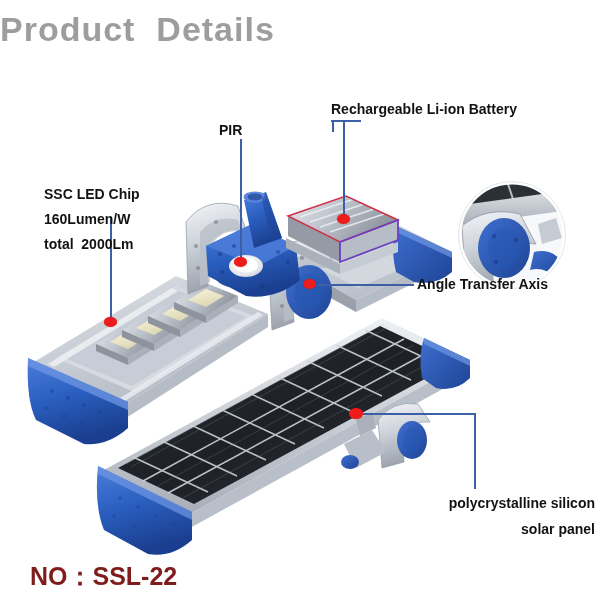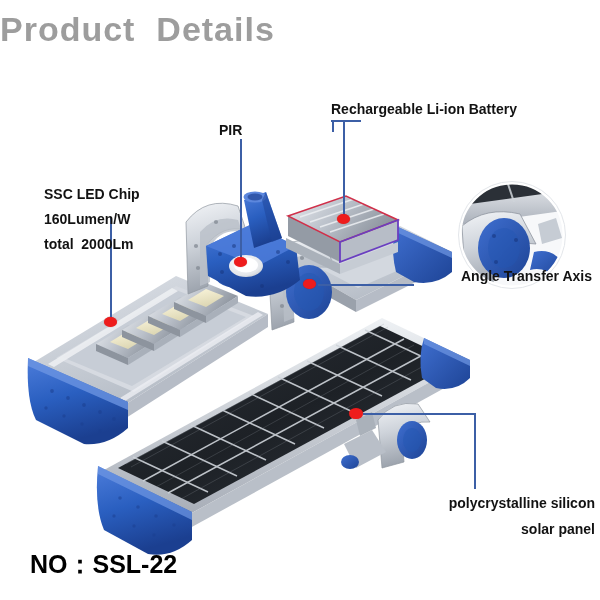--- a/index.html
+++ b/index.html
@@ -21,41 +21,41 @@
     width: 600px;
     text-align: left;
     font-size: 34px;
     font-weight: bold;
     color: #9d9d9d;
     letter-spacing: 1px;
     white-space: pre;
   }
   .model-no {
     position: absolute;
-    left: 30px; top: 548px;
+    left: 30px; top: 560px;
     font-size: 25px;
     font-weight: bold;
-    color: #000000;
+    color: #7f1d1d;
     letter-spacing: 0px;
     white-space: pre;
   }
 
   
   .label {
     position: absolute;
     font-weight: bold;
     color: #121212;
     font-size: 14px;
     line-height: 25px;
     white-space: pre;
   }
   .label.lbl-chip  { left: 44px;  top: 146px; margin-top: 36px; }
   .label.lbl-pir   { left: 219px; top: 118px; text-align: center; }
   .label.lbl-batt  { left: 331px; top: 97px;  }
-  .label.lbl-axis  { left: 417px; top: 264px; margin-left: 44px; }
+  .label.lbl-axis  { left: 417px; top: 272px; }
   .label.lbl-panel {
     left: 345px; top: 490px;
     width: 250px; text-align: right;
     line-height: 26px;
   }
 
   
   .leader { position: absolute; background: #3c5fa6; }
   .leader.v { width: 1.6px; }
   .leader.h { height: 1.6px; }

